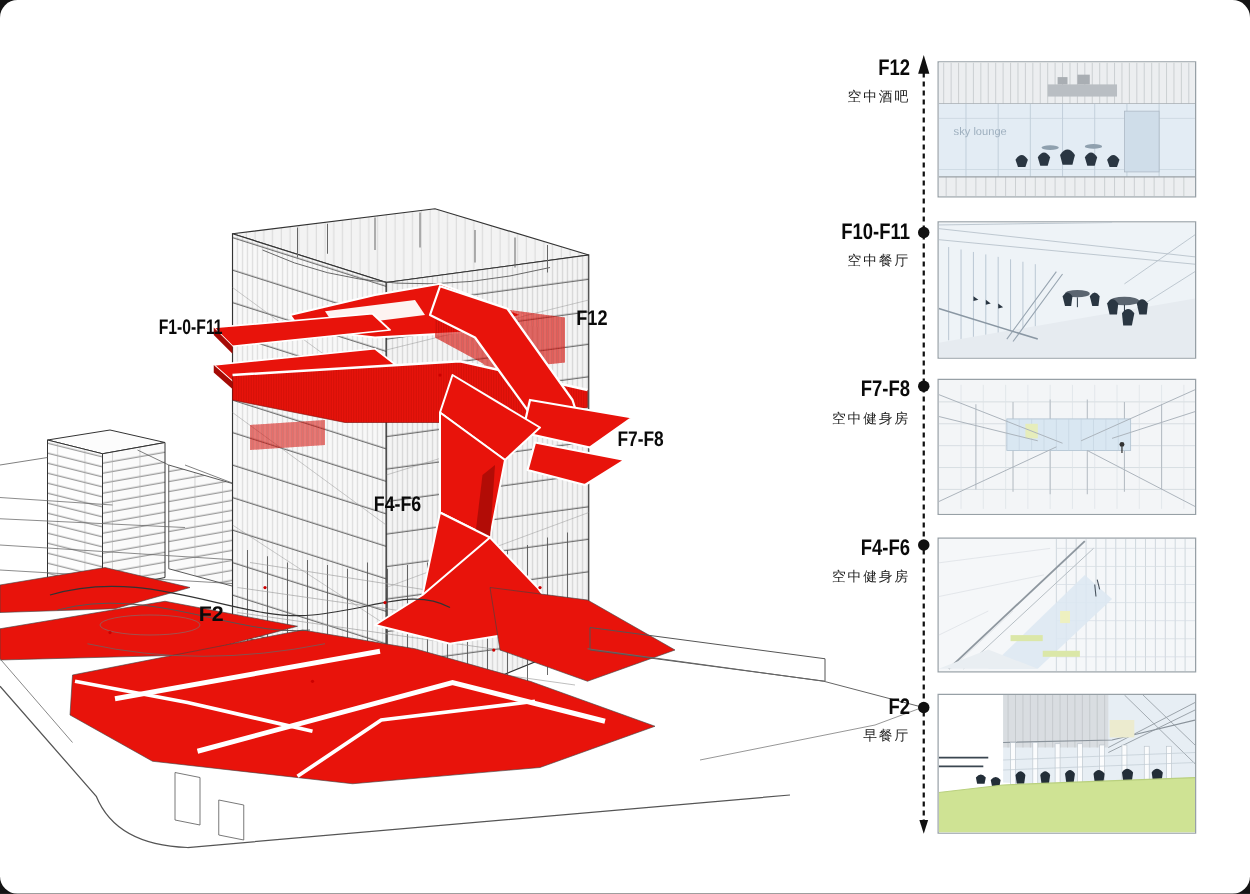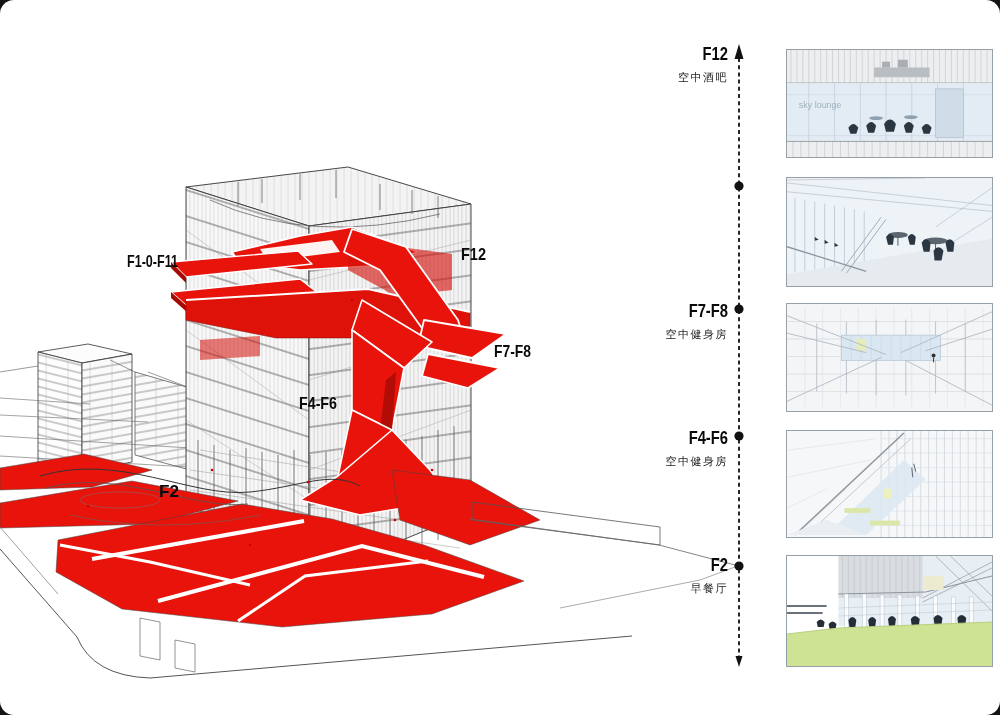--- a/index.html
+++ b/index.html
@@ -5,21 +5,21 @@
   html,body{margin:0;padding:0;background:#141414;}
   .page{position:relative;width:1000px;height:715px;background:#fff;border-radius:14px;overflow:hidden;
         font-family:"Liberation Sans",sans-serif;}
   svg{display:block;}
   .axon{position:absolute;left:0;top:0;}
   .axon text{font-family:"Liberation Sans",sans-serif;font-weight:bold;fill:#0a0a0a;}
   .stop-label{position:absolute;right:272px;width:150px;text-align:right;}
   .stop-label .floor{font-size:18px;font-weight:bold;color:#0a0a0a;line-height:18px;
         transform:scaleX(.82);transform-origin:100% 50%;letter-spacing:0px;white-space:nowrap;}
   .stop-label .use{font-size:11px;color:#1c1c1c;margin-top:7px;letter-spacing:1.5px;white-space:nowrap;}
-  .thumb{position:absolute;left:750px;width:207px;border:1px solid #97a0a6;box-sizing:border-box;background:#fff;margin-left:36px;}
+  .thumb{position:absolute;left:750px;width:207px;border:1px solid #97a0a6;box-sizing:border-box;background:#fff;}
   .thumb svg{width:100%;height:100%;}
   .thumb text{font-family:"Liberation Sans",sans-serif;}
 </style>
 </head>
 <body>
 
 <div class="page">
 
   <svg class="axon" width="1000" height="715" viewBox="0 0 1000 715">
     <defs>
@@ -160,20 +160,24 @@
       <circle cx="739" cy="186" r="4.6" fill="#111"></circle>
       <circle cx="739" cy="309" r="4.6" fill="#111"></circle>
       <circle cx="739" cy="436" r="4.6" fill="#111"></circle>
       <circle cx="739" cy="566" r="4.6" fill="#111"></circle>
     </g>
   </svg>
 
   <div class="stop-label" style="top:45px">
     <div class="floor">F12</div>
     <div class="use">空中酒吧</div>
+  </div>
+  <div class="stop-label" style="top:176px">
+    <div class="floor">F10-F11</div>
+    <div class="use">空中餐厅</div>
   </div>
   <div class="stop-label" style="top:302px">
     <div class="floor">F7-F8</div>
     <div class="use">空中健身房</div>
   </div>
   <div class="stop-label" style="top:429px">
     <div class="floor">F4-F6</div>
     <div class="use">空中健身房</div>
   </div>
   <div class="stop-label" style="top:556px">

